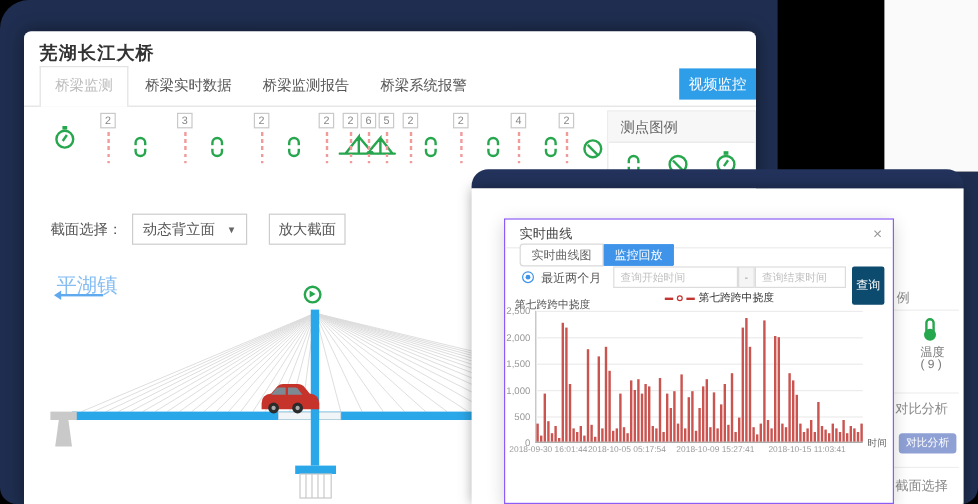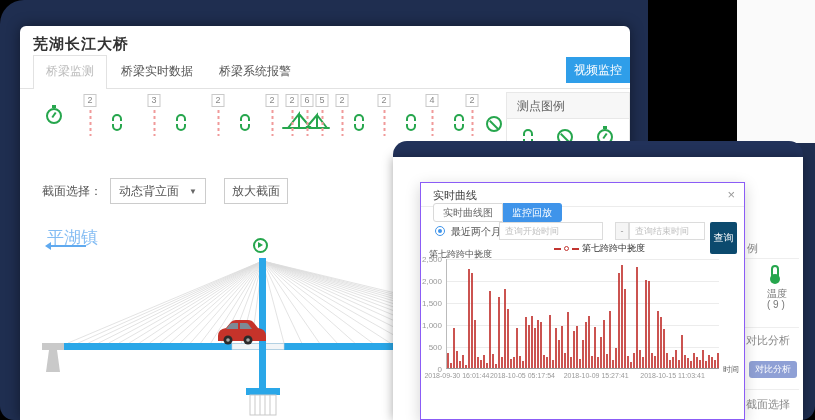--- a/index.html
+++ b/index.html
@@ -60,21 +60,21 @@
 .dtab{height:19px;padding:0 9px;font-size:10px;display:flex;align-items:center;border:1px solid #d9d9d9;color:#666;background:#fff;cursor:pointer}
 .dtab:first-child{border-radius:3px 0 0 3px}
 .dtab:last-child{border-radius:0 3px 3px 0;border-left:none}
 .dtab.active{background:#3f94ea;border-color:#3f94ea;color:#fff}
 .qrow{position:absolute;left:0;top:39px;width:100%;height:18px}
 .radio{position:absolute;left:14px;top:4px;width:10px;height:10px;border:1px solid #3f94ea;border-radius:50%}
 .radio::after{content:'';position:absolute;left:2px;top:2px;width:4px;height:4px;border-radius:50%;background:#3f94ea}
 .rlabel{position:absolute;left:30px;top:3px;font-size:10px;color:#555}
 .qin{position:absolute;top:0;height:18px;border:1px solid #dcdcdc;font-size:9px;padding-left:5px;color:#555}
 .qin::placeholder{color:#bfbfbf}
-#in1{left:78px;width:104px}
+#in1{left:90px;width:104px}
 .sep{position:absolute;left:194px;top:0;width:14px;height:18px;background:#f5f5f5;border:1px solid #dcdcdc;font-size:9px;color:#999;text-align:center;line-height:16px}
 #in2{left:208px;width:76px}
 #qBtn{position:absolute;left:289px;top:0;width:27px;height:32px;background:#0c4a6e;border:none;border-radius:2px;color:#fff;font-size:10px;cursor:pointer}
 .lgd{position:absolute;left:133px;top:59px;display:flex;align-items:center;gap:3px;font-size:9px;color:#333}
 .lgd .dash{width:7px;height:2px;background:#c23531}
 .lgd .circ{width:5px;height:5px;border:1px solid #c23531;border-radius:50%}
 .ctitle{position:absolute;left:8px;top:65px;font-size:9px;color:#555}
 .chart{position:absolute;left:25px;top:76px;width:273px;height:110px;border-left:1px solid #bbb;border-bottom:1px solid #999}
 .bar{position:absolute;bottom:0;width:2px;background:#c23531;opacity:.85}
 .grid{position:absolute;left:0;right:0;height:1px;background:#ececec}
@@ -87,20 +87,21 @@
 
 <div id="stage">
   <div id="blackzone"></div>
   <div id="whitecorner"></div>
 
   <div id="card1">
     <div class="w-title">芜湖长江大桥</div>
     <div id="tabbar">
         <div class="tab active">桥梁监测</div>
         <div class="tab">桥梁实时数据</div>
+        <div class="tab">桥梁监测报告</div>
         <div class="tab">桥梁系统报警</div>
       </div>
     <button id="videoBtn">视频监控</button>
 
     <div id="strip">
         <div class="s-item" style="left: 26px; top: 16px;"><span class="g-clock"></span></div>
         <div class="s-item sp" style="left: 70px; top: 2px;">
           <span class="pbox">2</span>
           <span class="pdash"></span>
         </div>

